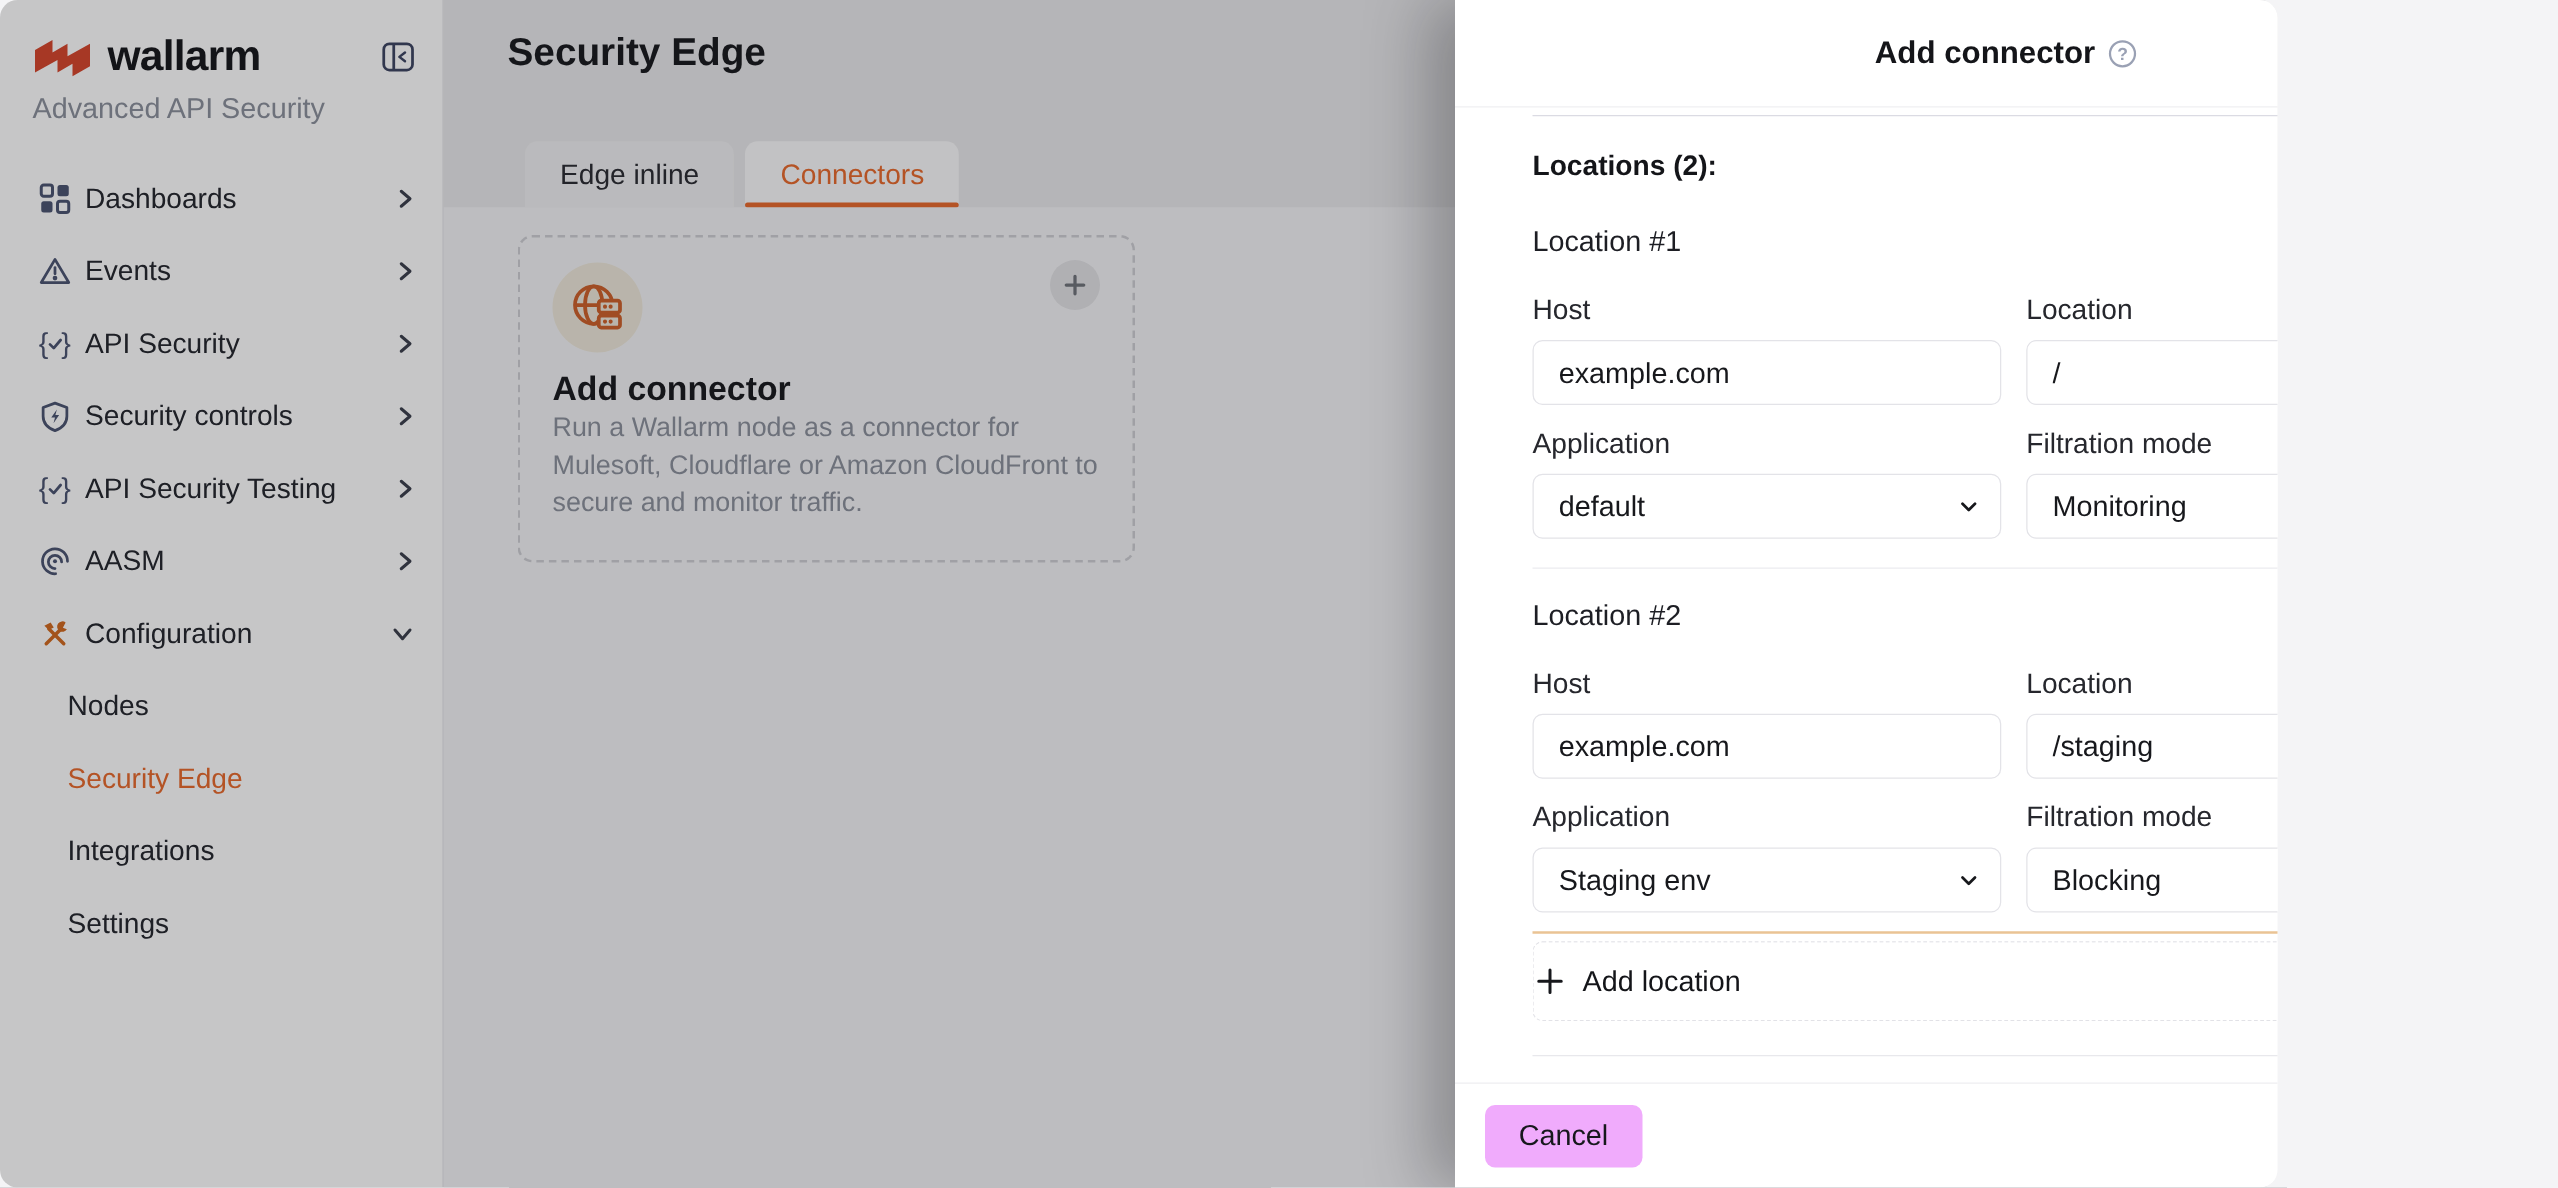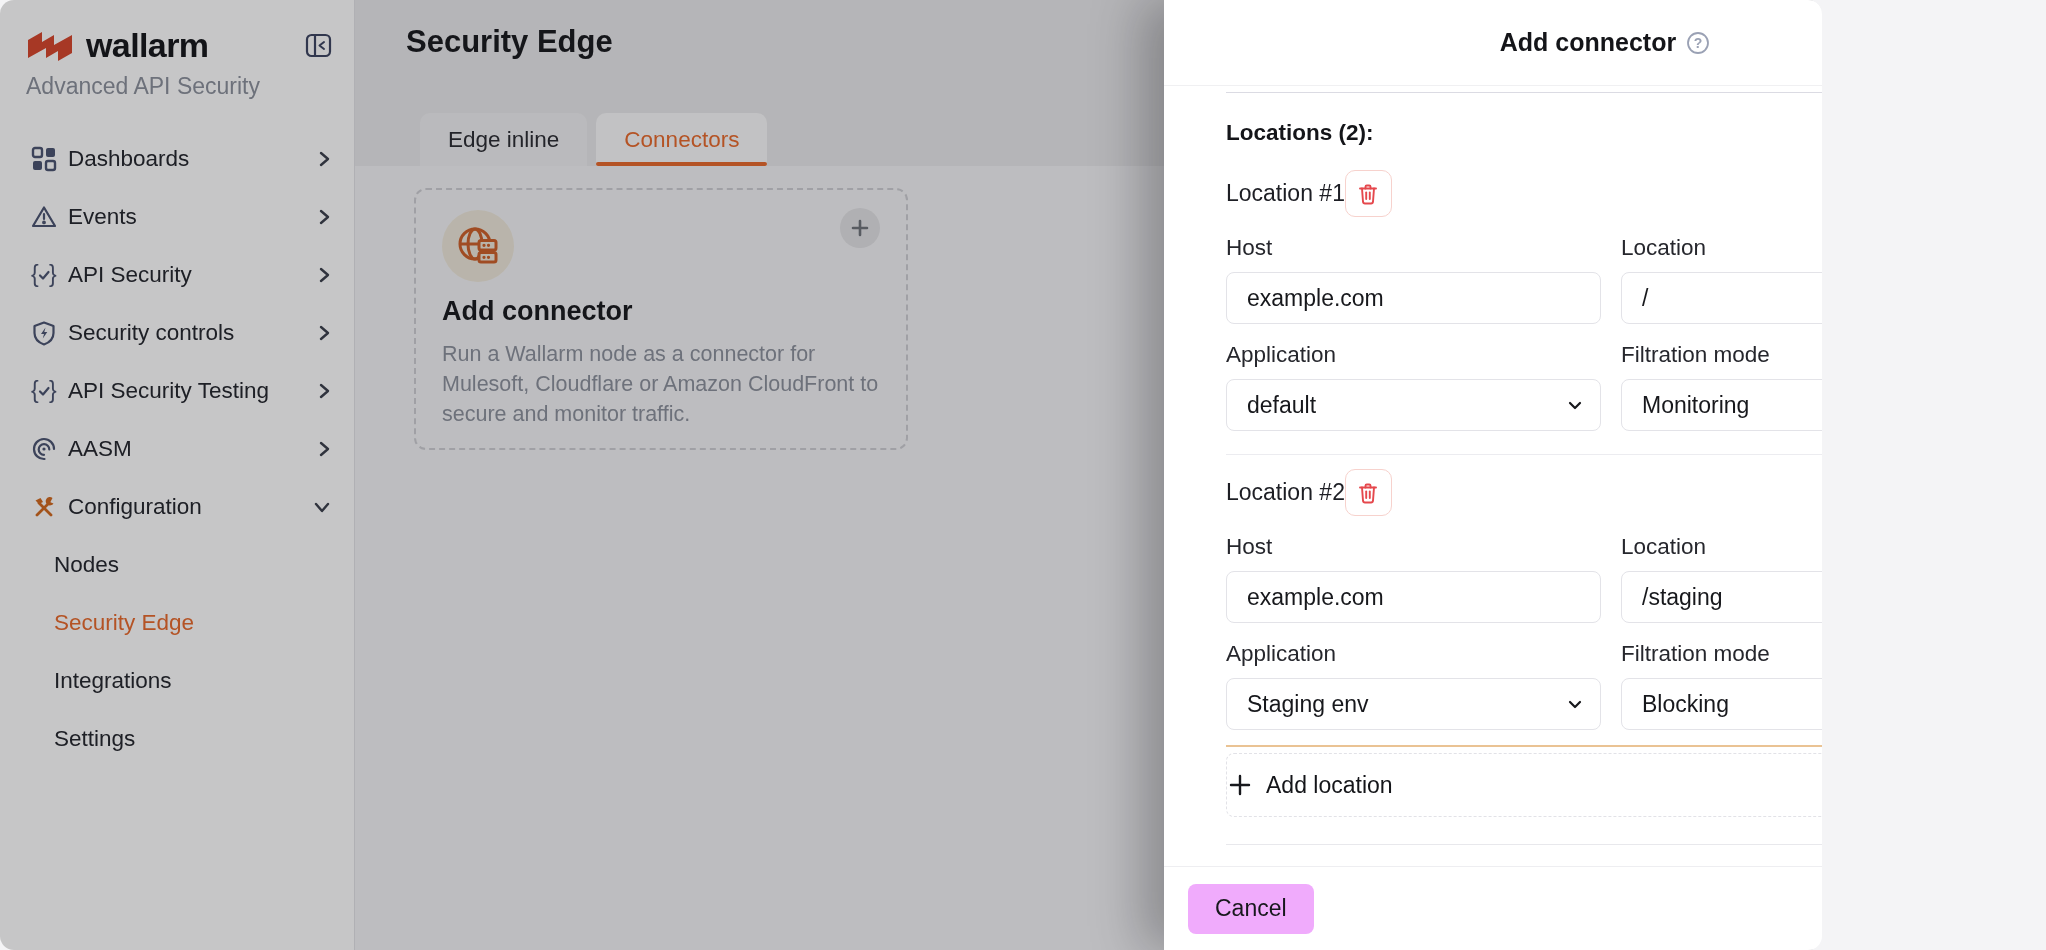--- a/index.html
+++ b/index.html
@@ -27,35 +27,35 @@
   .tabs { position:absolute; bottom:0; left:65px; display:flex; gap:9px; }
   .tab { height:53px; display:flex; align-items:center; padding:0 28px; font-size:22.5px; color:#2a2b31; background:#f0f0f2; border-radius:10px 10px 0 0; cursor:pointer; position:relative; }
   .tab.active { background:#fafafb; color:#e8692b; }
   .tab.active::after { content:""; position:absolute; left:0; right:0; bottom:0; height:4px; background:#e8692b; border-radius:3px; }
   .content { position:absolute; top:166px; left:0; right:0; bottom:0; background:#f4f4f6; }
   .card { position:absolute; left:59px; top:22px; width:494px; height:262px; border:2px dashed #cdced3; border-radius:12px; padding:20px 26px; }
   .card-top { display:flex; justify-content:space-between; align-items:flex-start; }
   .badge { width:72px; height:72px; border-radius:50%; background:#eee8da; display:flex; align-items:center; justify-content:center; }
   .plus-btn { width:40px; height:40px; border-radius:50%; background:#e2e2e5; border:none; display:flex; align-items:center; justify-content:center; cursor:pointer; margin-top:-2px; }
   .card-title { margin-top:14px; font-size:27px; font-weight:700; color:#17181c; }
-  .card-desc { margin-top:12px; font-size:21.5px; line-height:30px; color:#8b909b; width:440px; }
+  .card-desc { margin-top:0; font-size:21.5px; line-height:30px; color:#8b909b; width:440px; }
 
   
   .backdrop { position:absolute; left:0; top:0; width:1164px; height:950px; background:rgba(15,16,20,0.24); z-index:5; }
 
   
   .modal { position:absolute; left:1164px; top:0; width:882px; height:950px; background:#ffffff; z-index:10; box-shadow:-22px 0 48px rgba(10,10,15,0.28); display:flex; flex-direction:column; }
   .modal-header { flex:0 0 86px; display:flex; align-items:center; justify-content:center; position:relative; border-bottom:1px solid #f0f0f2; }
   .modal-title { font-size:25px; font-weight:700; color:#141519; }
   .help-btn { margin-left:10px; background:none; border:none; display:flex; cursor:pointer; }
   .close-btn { position:absolute; right:26px; top:50%; transform:translateY(-50%); background:none; border:none; display:flex; cursor:pointer; }
   .modal-body { flex:1 1 auto; padding:0 50px 0 62px; overflow:hidden; }
   .inset-divider { border-top:1px solid #dbdbe3; margin-top:6px; }
   .sec-title { margin-top:27px; font-size:22.5px; font-weight:700; color:#141519; }
-  .loc-head { display:flex; align-items:center; margin-top:24px; }
+  .loc-head { display:flex; justify-content:space-between; align-items:center; margin-top:24px; }
   .loc-head.second { margin-top:14px; }
   .loc-title { font-size:23px; color:#1d1e24; }
   .trash-btn { width:47px; height:47px; border:1px solid #f7d2cd; border-radius:10px; background:#fff; display:flex; align-items:center; justify-content:center; cursor:pointer; }
   .fgrid { display:grid; grid-template-columns:1fr 1fr; column-gap:20px; margin-top:18px; }
   .field label { display:block; font-size:22.5px; color:#26272d; margin-bottom:11px; }
   .tinput { width:100%; height:52px; border:1px solid #e3e3e8; border-radius:8px; background:#fff; font-size:23px; color:#17181c; padding:14px 20px; font-family:inherit; }
   .select { width:100%; height:52px; border:1px solid #e3e3e8; border-radius:8px; background:#fff; font-size:23px; color:#17181c; display:flex; align-items:center; justify-content:space-between; padding:0 16px 0 20px; cursor:pointer; }
   .hdiv { border-top:1px solid #ececf0; margin-top:23px; }
   .warm-div { border-top:2px solid #eac394; margin-top:15px; }
   .add-loc { margin-top:6px; width:100%; height:64px; border:1px dashed #e2e2e7; border-radius:8px; background:#fff; display:flex; align-items:center; justify-content:flex-start; gap:13px; font-size:23px; color:#141519; font-family:inherit; cursor:pointer; }

